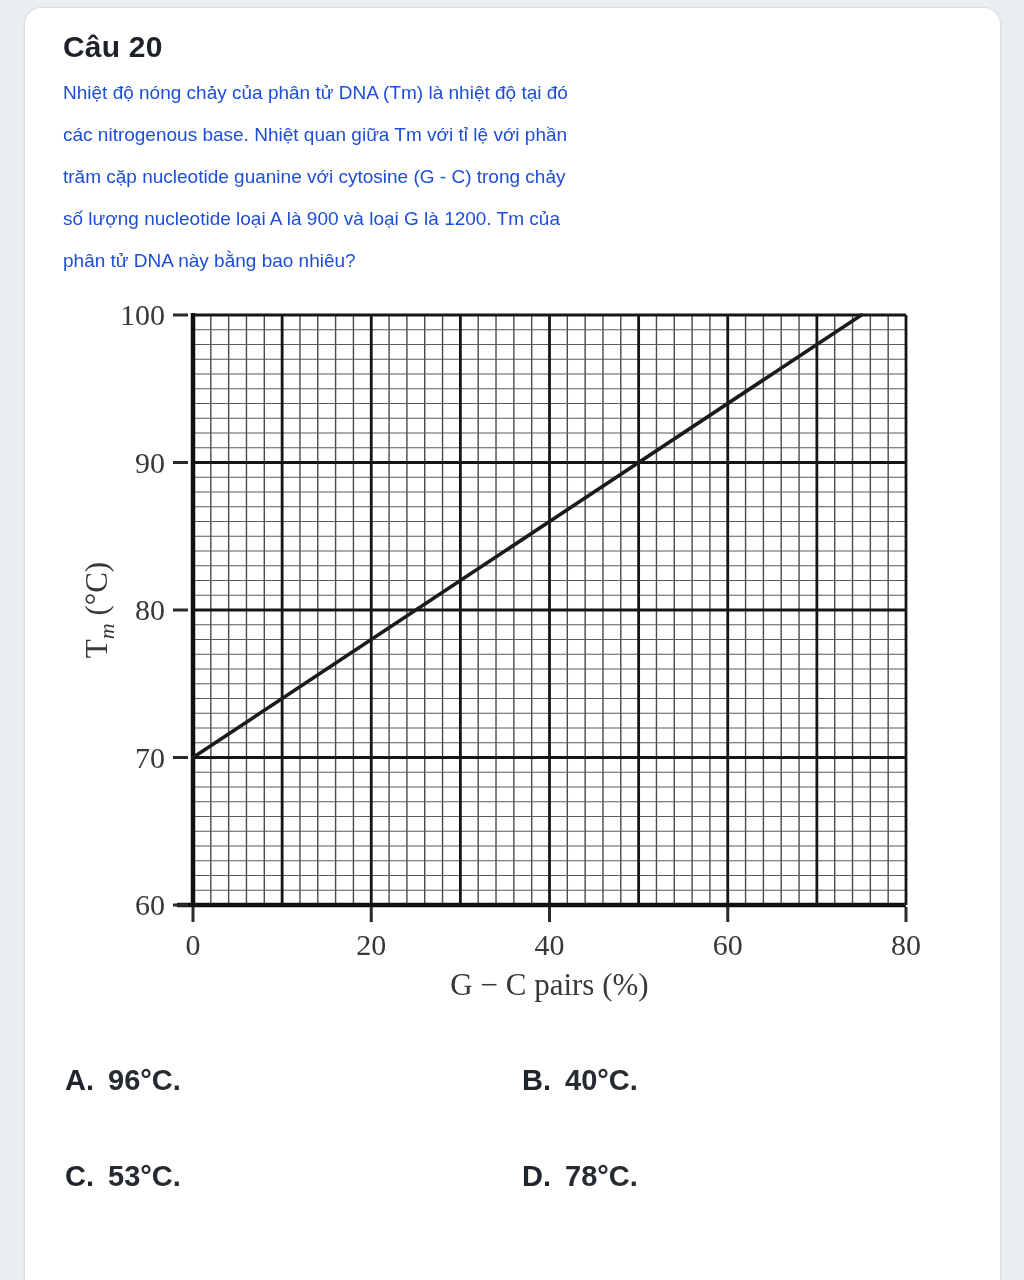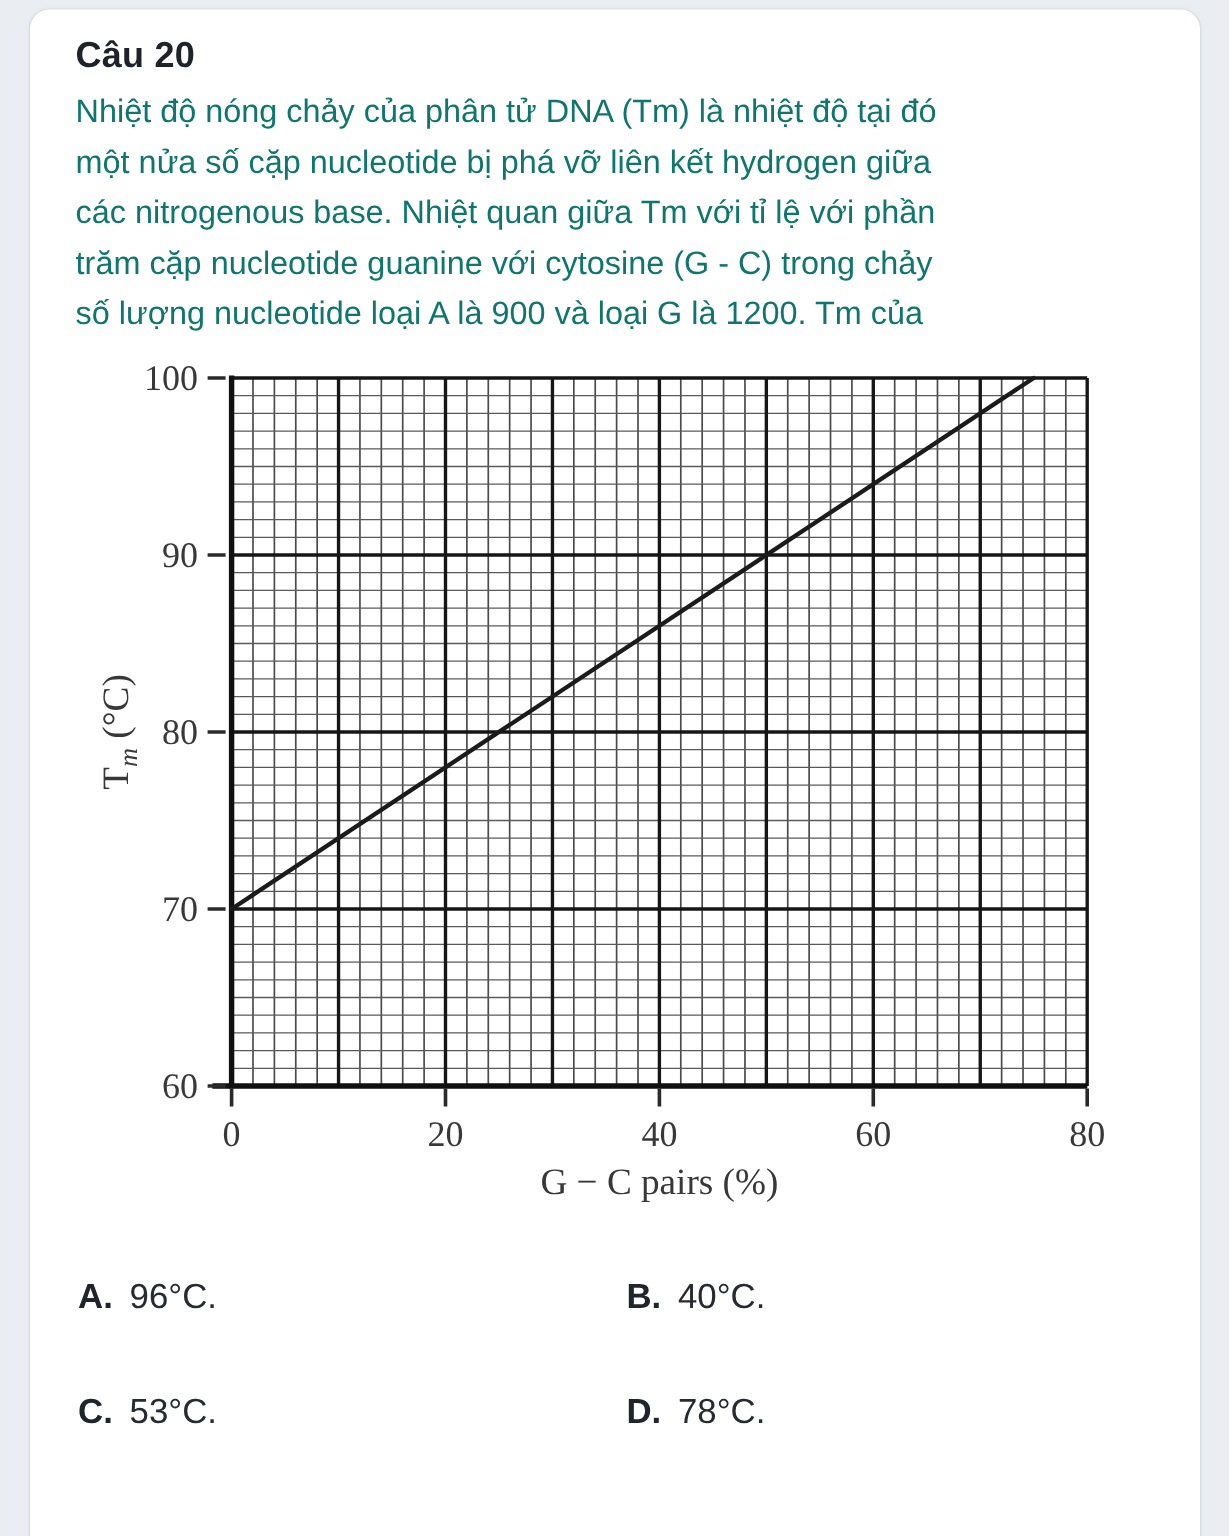--- a/index.html
+++ b/index.html
@@ -23,23 +23,23 @@
   }
   .q-title {
     font-size: 30px;
     font-weight: 700;
     color: #1e222b;
     margin: 0 0 8px 0;
     letter-spacing: 0.2px;
   }
   .q-text { margin: 0; }
   .q-line {
-    font-size: 27px;
+    font-size: 19px;
     line-height: 42px;
-    color: #0f766e;
+    color: #1d4ed8;
     white-space: nowrap;
   }
   .chart-wrap { margin-top: 13px; margin-left: 0; }
   svg text {
     font-family: "Liberation Serif", serif;
     fill: #38383a;
   }
   .options {
     display: grid;
     grid-template-columns: 457px 1fr;
@@ -49,36 +49,36 @@
   }
   .option {
     display: flex;
     align-items: baseline;
     gap: 14px;
     font-size: 29px;
     line-height: 34px;
     cursor: pointer;
   }
   .opt-letter { font-weight: 700; color: #20242c; }
-  .opt-value  { font-weight: 400; color: #262a31; }
+  .opt-value  { font-weight: 700; color: #262a31; }
 </style>
 </head>
 <body>
 
 <div class="page">
   <div class="card">
 
     <h2 class="q-title">Câu 20</h2>
 
     <div class="q-text">
       <div class="q-line">Nhiệt độ nóng chảy của phân tử DNA (Tm) là nhiệt độ tại đó</div>
-      <div class="q-line">một nửa số cặp nucleotide bị phá vỡ liên kết hydrogen giữa</div>
       <div class="q-line">các nitrogenous base. Nhiệt quan giữa Tm với tỉ lệ với phần</div>
       <div class="q-line">trăm cặp nucleotide guanine với cytosine (G - C) trong chảy</div>
       <div class="q-line">số lượng nucleotide loại A là 900 và loại G là 1200. Tm của</div>
+      <div class="q-line">phân tử DNA này bằng bao nhiêu?</div>
     </div>
 
     <div class="chart-wrap">
       <svg id="chart" width="940" height="712" viewBox="0 0 940 712">
           <line x1="147.825" y1="20" x2="147.825" y2="610" stroke="#4a4a4a" stroke-width="1.4"></line>
           <line x1="165.65" y1="20" x2="165.65" y2="610" stroke="#4a4a4a" stroke-width="1.4"></line>
           <line x1="183.475" y1="20" x2="183.475" y2="610" stroke="#4a4a4a" stroke-width="1.4"></line>
           <line x1="201.3" y1="20" x2="201.3" y2="610" stroke="#4a4a4a" stroke-width="1.4"></line>
           <line x1="236.95" y1="20" x2="236.95" y2="610" stroke="#4a4a4a" stroke-width="1.4"></line>
           <line x1="254.77499999999998" y1="20" x2="254.77499999999998" y2="610" stroke="#4a4a4a" stroke-width="1.4"></line>

